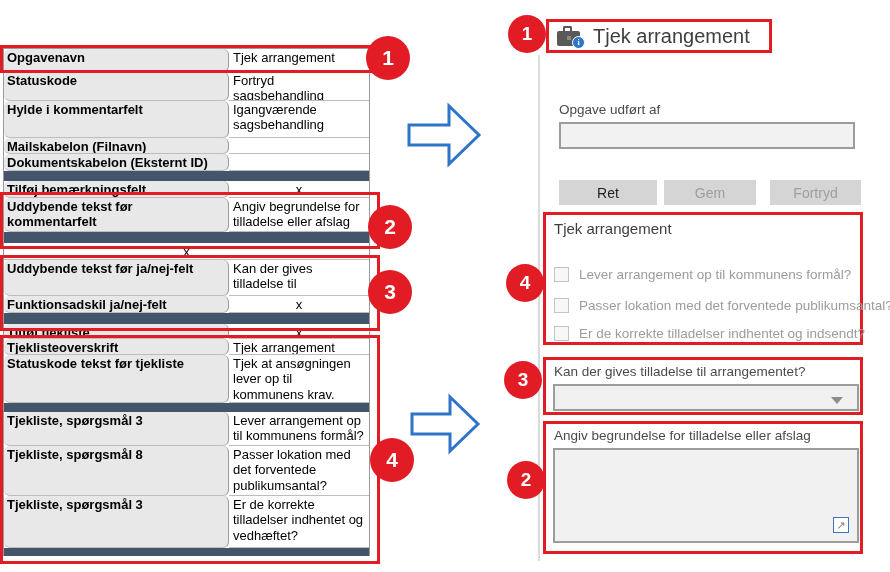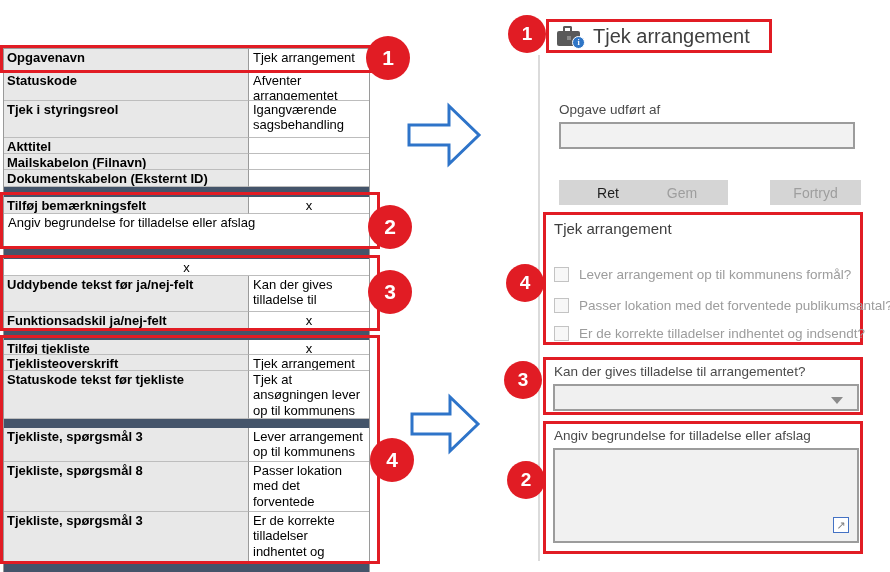--- a/index.html
+++ b/index.html
@@ -4,23 +4,23 @@
 <style>
   html,body{margin:0;padding:0;}
   body{
     position:relative;width:890px;height:572px;background:#fff;overflow:hidden;
     font-family:"Liberation Sans",sans-serif;-webkit-font-smoothing:antialiased;
   }
   
   .tbl{position:absolute;left:3px;top:48px;width:367px;border:1px solid #9a9a9a;border-bottom:none;box-sizing:border-box;}
   .row{display:flex;overflow:hidden;box-sizing:border-box;}
   .row .lab{
-    width:245px;box-sizing:border-box;background:#E8E8E8;color:#000;
+    width:225px;box-sizing:border-box;background:#E8E8E8;color:#000;
     font-weight:bold;font-size:13px;line-height:1.18;padding:1px 13px 0 3px;
-    border-right:1px solid #9a9a9a;border-bottom:1px solid #bdbdbd;overflow:hidden;
+    border-right:1px solid #9a9a9a;border-bottom:1px solid #bdbdbd;overflow:hidden;border-radius:6px;
   }
   .row .val{
     flex:1;box-sizing:border-box;background:#fff;color:#000;
     font-size:13px;line-height:1.18;padding:1px 4px 0 4px;
     border-bottom:1px solid #bdbdbd;overflow:hidden;
   }
   .row .val.c{text-align:center;}
   .bar{background:#44546A;}
   
   .rbox{position:absolute;border:3px solid #E11C24;box-sizing:border-box;pointer-events:none;background:transparent;}
@@ -71,44 +71,41 @@
 </head>
 <body>
 
 <div class="tbl">
   <div class="row" style="height:23px">
     <div class="lab">Opgavenavn</div>
     <div class="val">Tjek arrangement</div>
   </div>
   <div class="row" style="height:29px">
     <div class="lab">Statuskode</div>
-    <div class="val">Afventer arrangementet</div>
+    <div class="val">Fortryd sagsbehandling</div>
   </div>
   <div class="row" style="height:37px">
-    <div class="lab">Tjek i styringsreol</div>
+    <div class="lab">Hylde i kommentarfelt</div>
     <div class="val">Igangværende sagsbehandling</div>
-  </div>
-  <div class="row" style="height:16px">
-    <div class="lab">Akttitel</div>
-    <div class="val"></div>
   </div>
   <div class="row" style="height:16px">
     <div class="lab">Mailskabelon (Filnavn)</div>
     <div class="val"></div>
   </div>
   <div class="row" style="height:17px">
     <div class="lab">Dokumentskabelon (Eksternt ID)</div>
     <div class="val"></div>
   </div>
   <div class="bar" style="height:10px"></div>
   <div class="row" style="height:17px">
     <div class="lab">Tilføj bemærkningsfelt</div>
     <div class="val c">x</div>
   </div>
   <div class="row" style="height:34px">
+    <div class="lab">Uddybende tekst før kommentarfelt</div>
     <div class="val">Angiv begrundelse for tilladelse eller afslag</div>
   </div>
   <div class="bar" style="height:11px"></div>
   <div class="row" style="height:17px">
     <div class="val c">x</div>
   </div>
   <div class="row" style="height:36px">
     <div class="lab">Uddybende tekst før ja/nej-felt</div>
     <div class="val">Kan der gives tilladelse til arrangementet?</div>
   </div>
@@ -179,21 +176,21 @@
     <div class="ti-slot"></div>
     <div class="ti-badge"></div>
   </div>
   <div class="ftitle">Tjek arrangement</div>
 </div>
 
 <div class="flabel" style="left:559px;top:102px">Opgave udført af</div>
 <input class="fctrl" style="left: 559px; top: 122px; width: 296px; height: 27px;" type="text" value="">
 
 <button class="btn on" style="left:559px;width:98px">Ret</button>
-<button class="btn off" style="left:636px;width:92px">Gem</button>
+<button class="btn off" style="left:664px;width:92px">Gem</button>
 <button class="btn off" style="left:770px;width:91px">Fortryd</button>
 
 <div class="secbox" style="left:543px;top:212px;width:320px;height:133px">
   <div class="chk-head">Tjek arrangement</div>
   <div class="chk-row" style="top:52px">
     <div class="chk-box"></div>
     <div class="chk-lbl">Lever arrangement op til kommunens formål?</div>
   </div>
   <div class="chk-row" style="top:83px">
     <div class="chk-box"></div>

